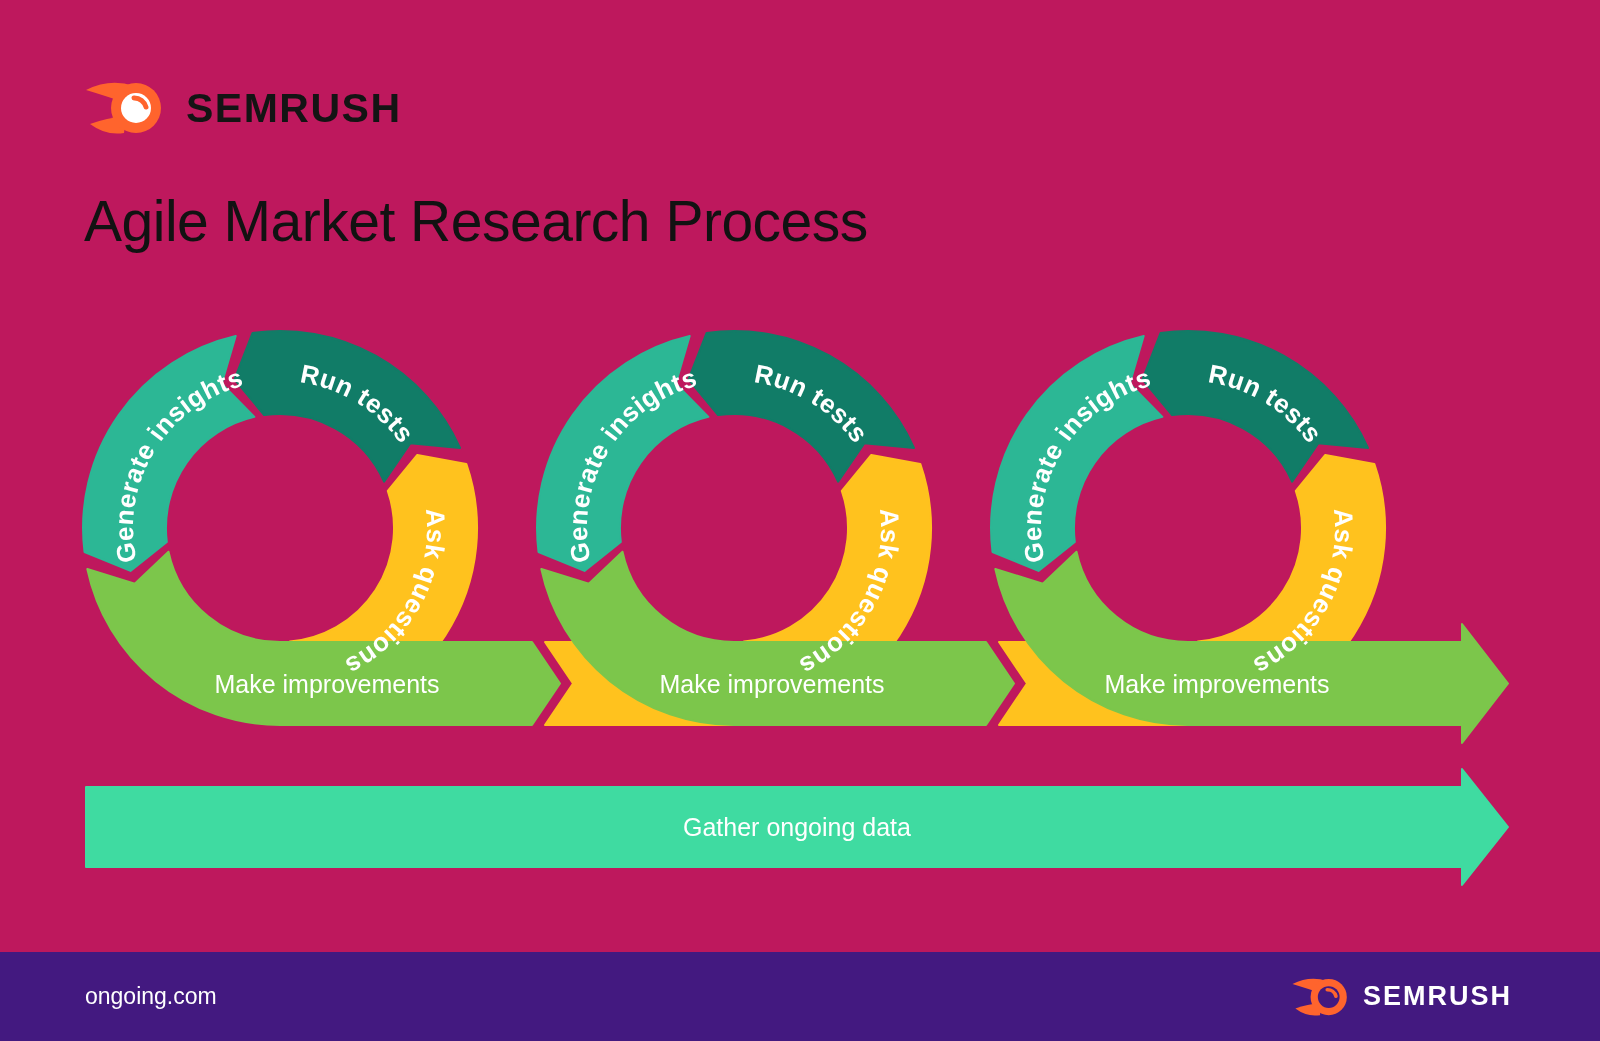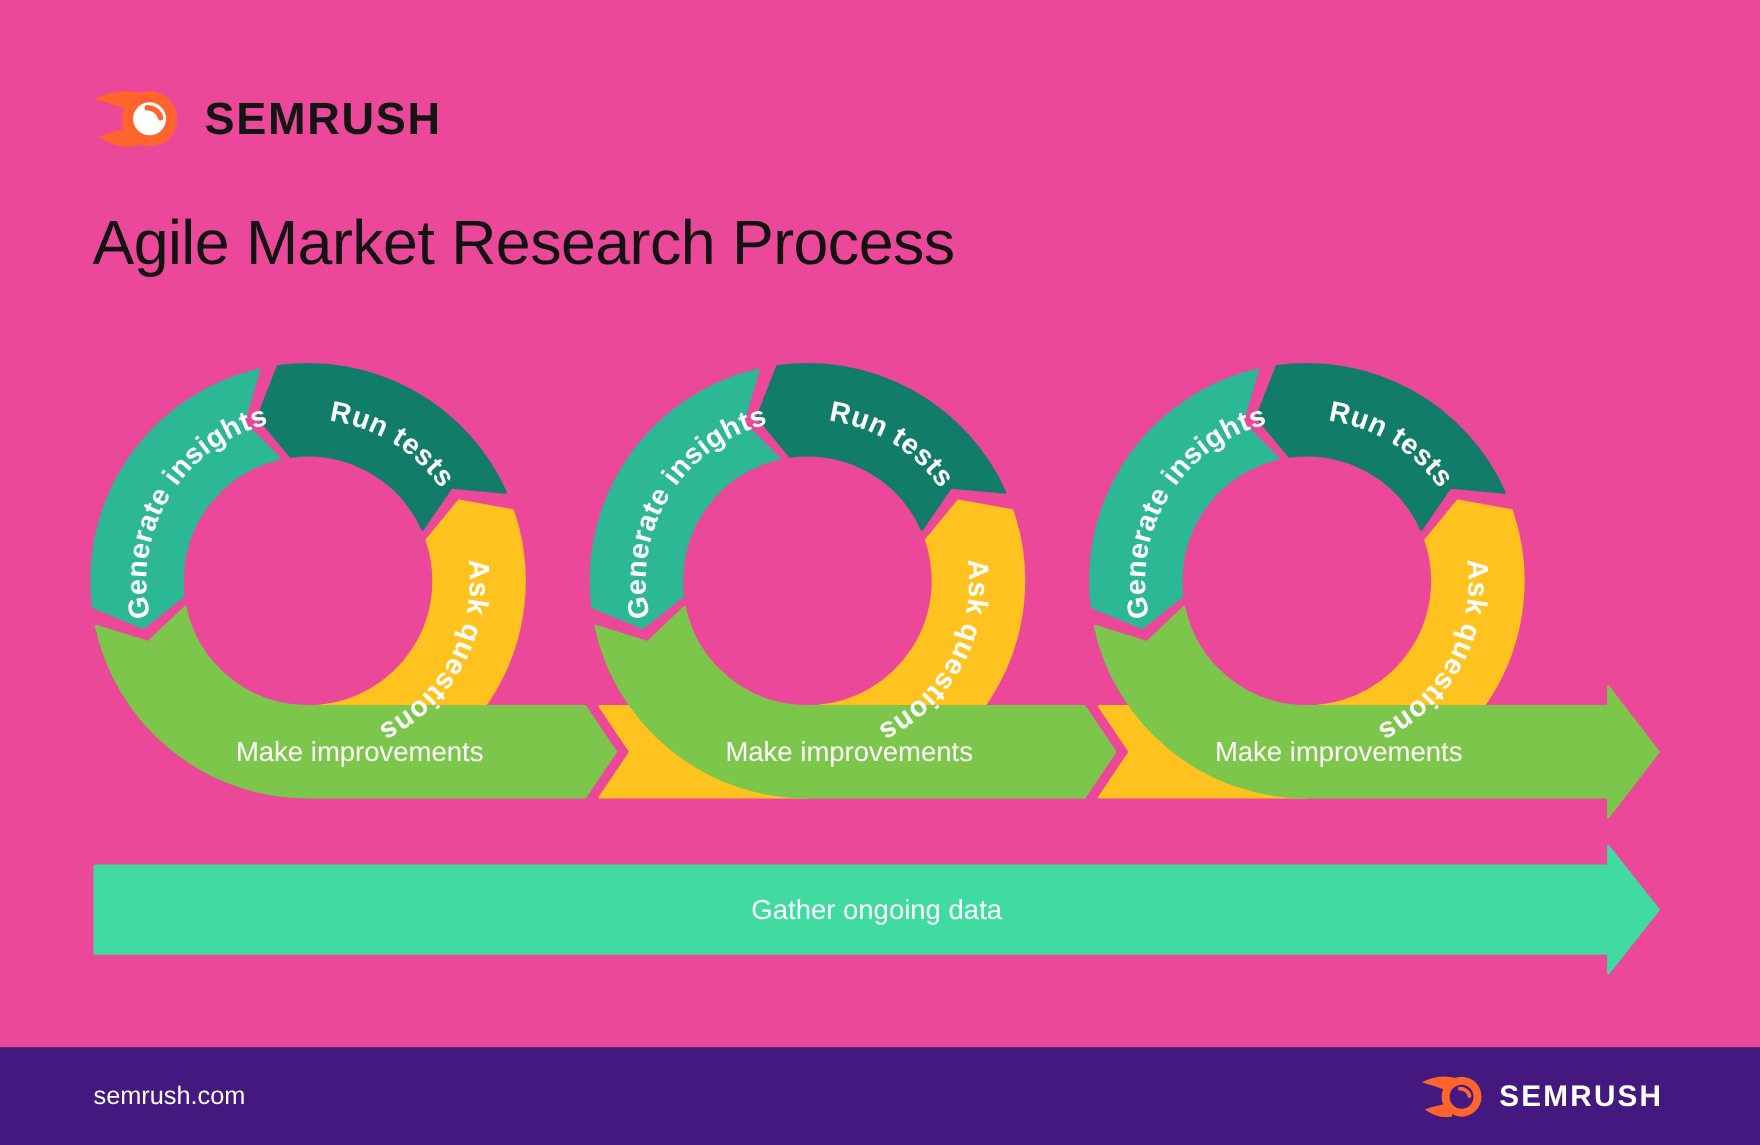--- a/index.html
+++ b/index.html
@@ -1,17 +1,17 @@
 <!DOCTYPE html>
 <html><head>
 <meta charset="utf-8">
 <style>
   html,body{margin:0;padding:0;background:#e8e8e8;}
   .page{
-    position:relative;width:1600px;height:1041px;background:#ec4899;
+    position:relative;width:1600px;height:1041px;background:#be185d;
     overflow:hidden;font-family:"Liberation Sans","DejaVu Sans",sans-serif;
   }
   .header-logo{position:absolute;left:84px;top:78px;display:flex;align-items:center;gap:22px;}
   .header-logo .logo-text{
     font-size:41px;font-weight:bold;color:#141414;letter-spacing:1.5px;
   }
   .page-title{
     position:absolute;left:84px;top:188px;margin:0;
     font-size:57px;font-weight:normal;color:#121212;letter-spacing:-0.5px;
   }
@@ -88,21 +88,21 @@
         <text fill="#ffffff" font-size="26" font-weight="bold" letter-spacing="0.5"><textPath href="#tp-gen-2" startOffset="50%" text-anchor="middle">Generate insights</textPath></text>
         <text fill="#ffffff" font-size="26" font-weight="bold" letter-spacing="0.5"><textPath href="#tp-run-2" startOffset="50%" text-anchor="middle">Run tests</textPath></text>
         <text fill="#ffffff" font-size="26" font-weight="bold" letter-spacing="0.5"><textPath href="#tp-ask-2" startOffset="50%" text-anchor="middle">Ask questions</textPath></text>
         <text x="1217" y="683.5" fill="#ffffff" font-size="25" text-anchor="middle" dominant-baseline="central">Make improvements</text>
       </g>
       <path fill="#3FDBA1" stroke="#3FDBA1" stroke-linejoin="round" stroke-width="2" d="M86 787 L1462 787 L1462 769 L1508 827 L1462 885 L1462 867 L86 867 Z"></path>
       <text x="797" y="827" fill="#ffffff" font-size="25" font-weight="500" text-anchor="middle" dominant-baseline="central">Gather ongoing data</text>
     </svg>
 
   <div class="footer" id="footer-bar" style="background: rgb(67, 25, 128);">
-    <span class="site">semrush.com</span>
+    <span class="site">ongoing.com</span>
     <div class="footer-logo">
       <svg width="58" height="44" viewBox="0 0 80 60" id="footer-icon">
           <path fill="#FF642D" d="M2,12 Q26,0 50,8 L45,26 Q22,18 2,12 Z"></path>
           <path fill="#FF642D" d="M6,46 Q22,58 40,55 L42,38 Q22,40 6,46 Z"></path>
           <circle cx="52" cy="30" r="25" fill="#FF642D"></circle>
           <circle cx="52" cy="30" r="15" fill="#431980"></circle>
           <path d="M50,20 A12,12 0 0 1 62,29" fill="none" stroke="#FF642D" stroke-width="5" stroke-linecap="round"></path>
         </svg>
       <span class="logo-text">SEMRUSH</span>
     </div>

